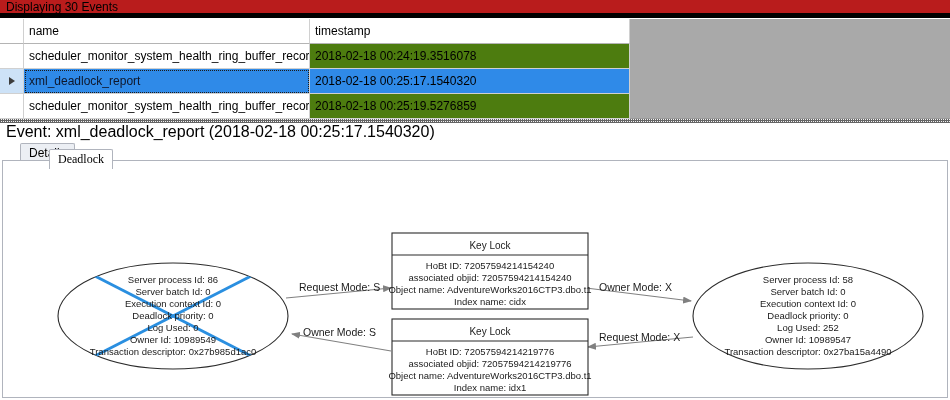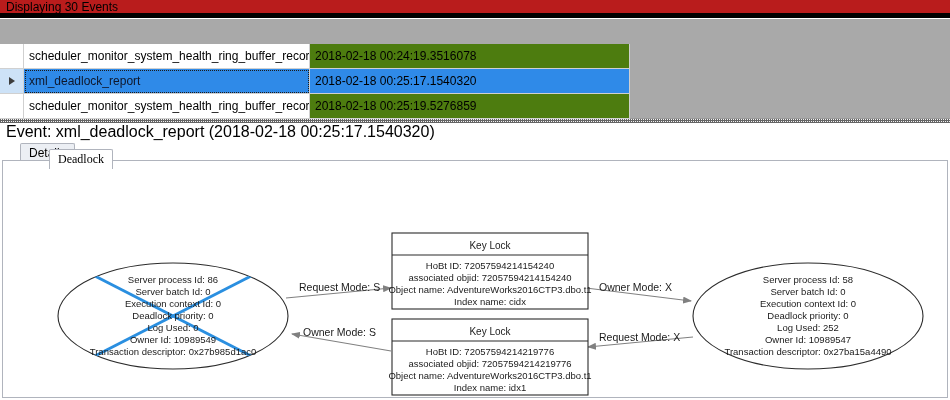--- a/index.html
+++ b/index.html
@@ -146,20 +146,25 @@
 <body>
 
 <div id="app">
 
   <div class="banner">
     <span>Displaying 30 Events</span>
   </div>
 
   <div class="grid">
 
+    <div class="grid-row header r0">
+      <div class="cell-indicator"></div>
+      <div class="cell-name">name</div>
+      <div class="cell-time">timestamp</div>
+    </div>
 
     <div class="grid-row r1">
       <div class="cell-indicator"></div>
       <div class="cell-name">scheduler_monitor_system_health_ring_buffer_recorded</div>
       <div class="cell-time">2018-02-18 00:24:19.3516078</div>
     </div>
 
     <div class="grid-row r2 selected">
       <div class="cell-indicator">
         <span class="row-arrow"></span>

